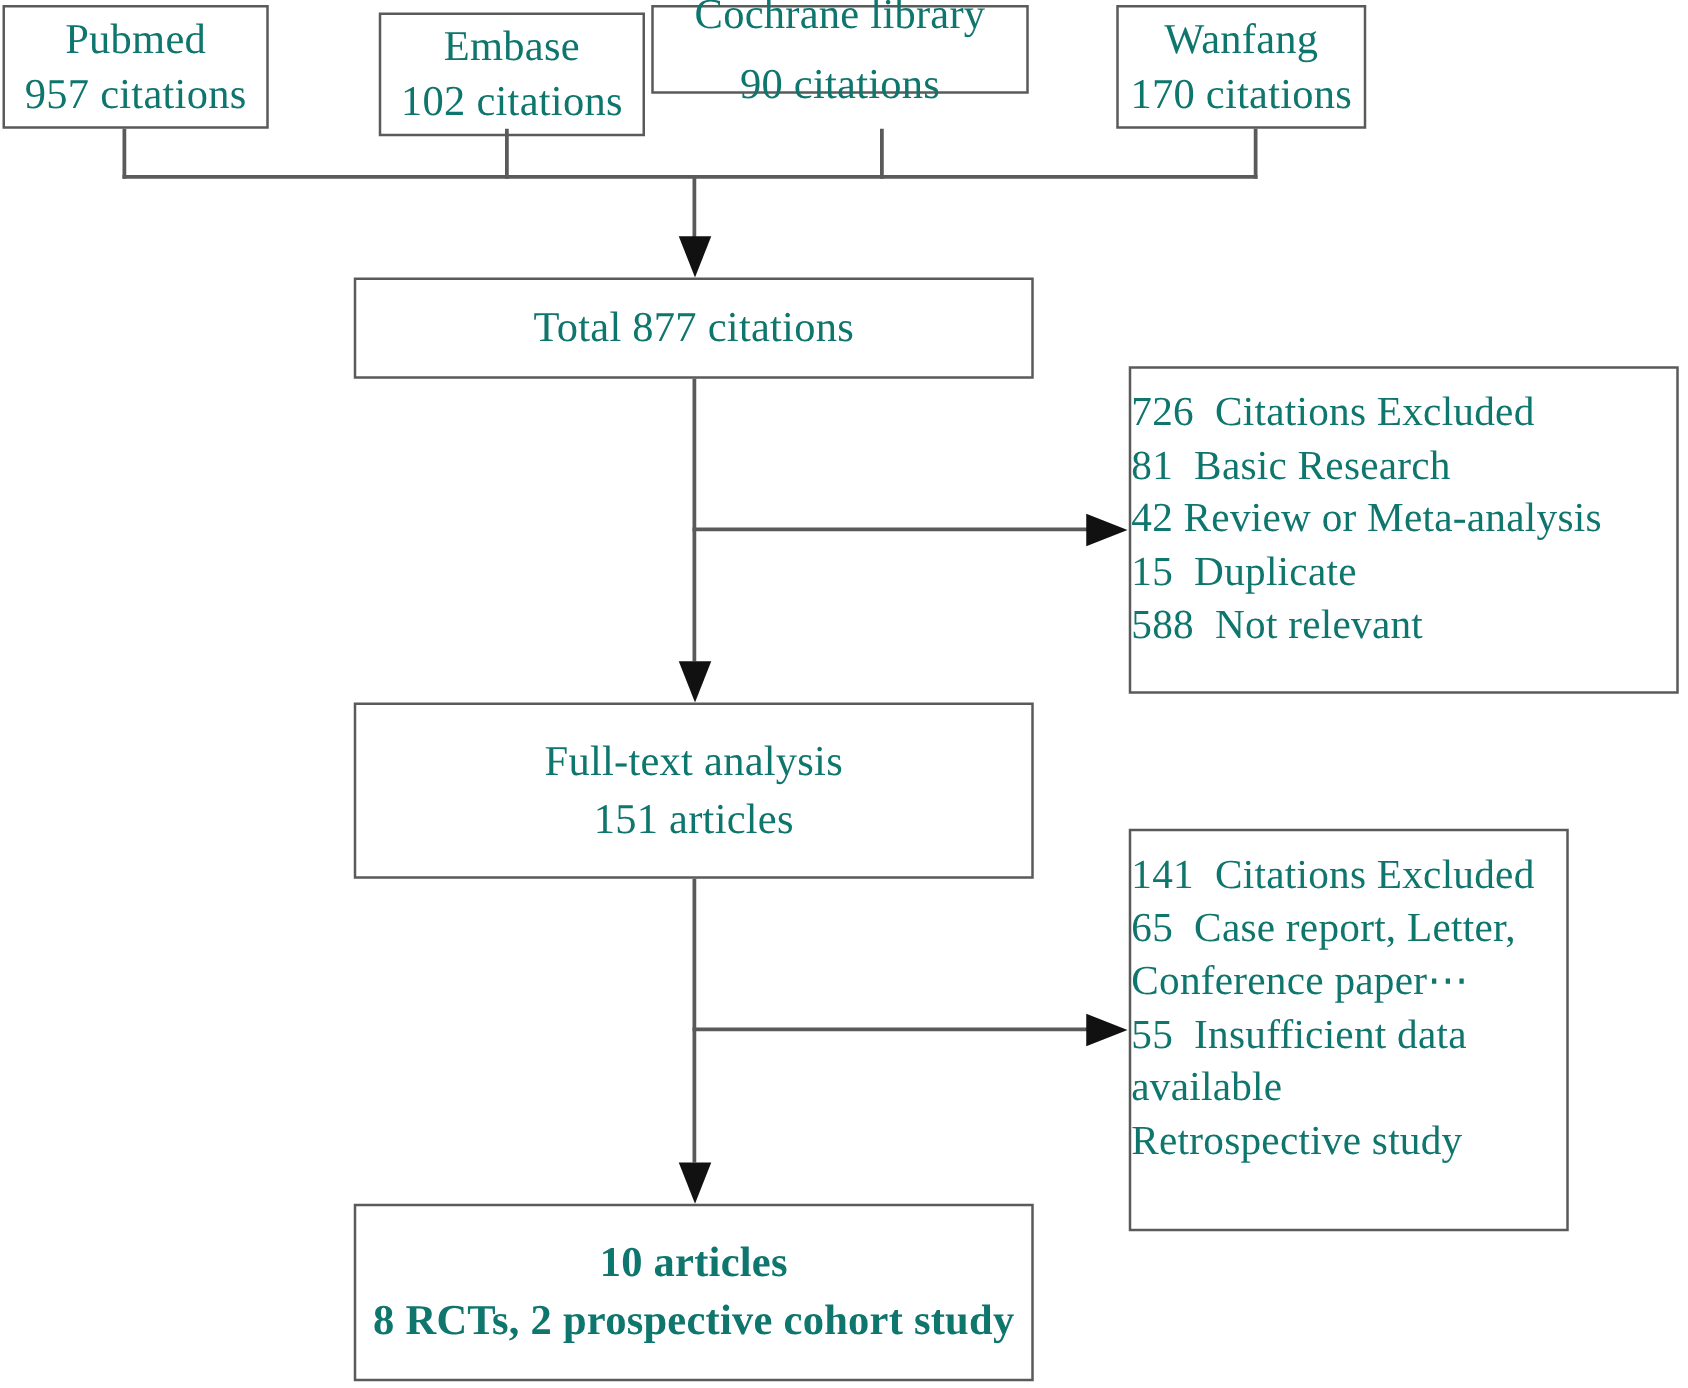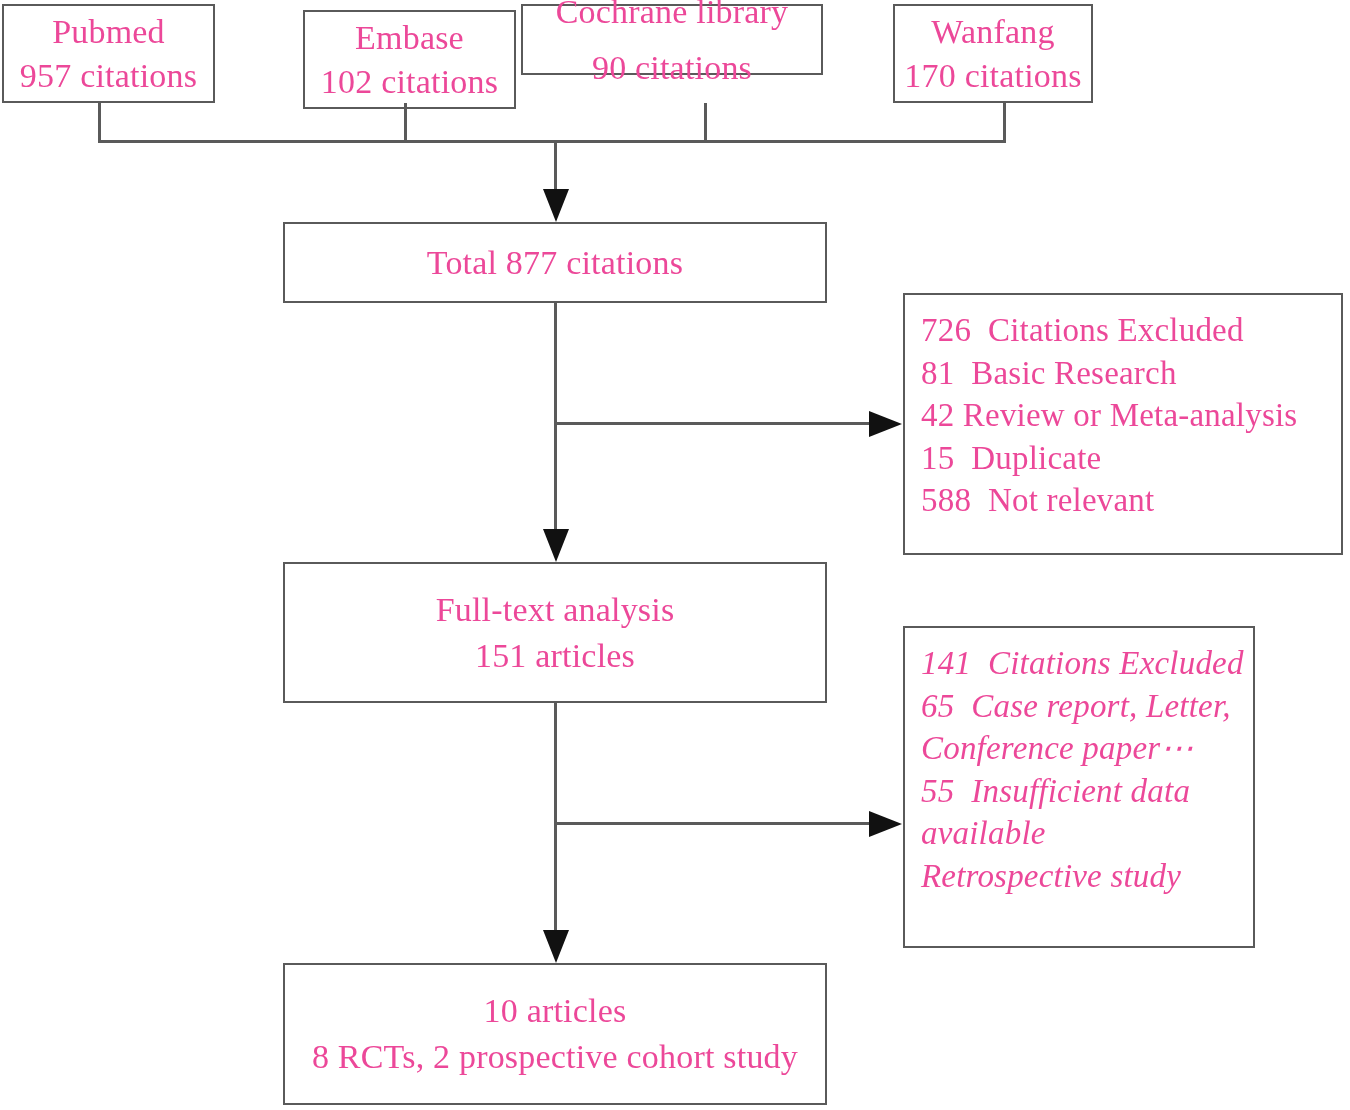--- a/index.html
+++ b/index.html
@@ -7,21 +7,21 @@
     margin: 0;
     padding: 0;
     background: #ffffff;
   }
   #canvas {
     position: relative;
     width: 1350px;
     height: 1110px;
     background: #ffffff;
     font-family: "Liberation Serif", "DejaVu Serif", serif;
-    color: #ec4899;
+    color: #0f766e;
     overflow: hidden;
   }
 
   
   .box {
     position: absolute;
     box-sizing: border-box;
     border: 2px solid #5a5a5a;
     background: #ffffff;
     display: flex;
@@ -41,21 +41,21 @@
   .src .line { font-size: 34px; line-height: 44px; }
 
   
   .stage .line { font-size: 34px; line-height: 46px; }
 
   
   .excl {
     align-items: flex-start;
     justify-content: flex-start;
     text-align: left;
-    padding: 14px 10px 10px 16px;
+    padding: 14px 10px 10px 0;
   }
   .excl .line {
     font-size: 33px;
     line-height: 42.5px;
     white-space: pre;
   }
 
   
   .vline {
     position: absolute;
@@ -142,27 +142,27 @@
     <span class="line">Full-text analysis</span>
     <span class="line">151 articles</span>
   </div>
 
   <div class="vline" style="left:554px; top:703px; height:227px;"></div>
   <div class="arrow-down" style="left:543px; top:930px;"></div>
 
   <div class="hline" style="left:554px; top:822px; width:317px;"></div>
   <div class="arrow-right" style="left:869px; top:811px;"></div>
 
-  <div class="box excl" style="left:903px; top:626px; width:352px; height:322px;font-style:italic;">
+  <div class="box excl" style="left:903px; top:663px; width:352px; height:322px;">
     <span class="line">141  Citations Excluded</span>
     <span class="line">65  Case report, Letter,</span>
     <span class="line">Conference paper⋯</span>
     <span class="line">55  Insufficient data</span>
     <span class="line">available</span>
     <span class="line">Retrospective study</span>
   </div>
 
-  <div class="box stage" style="left:283px; top:963px; width:544px; height:142px;">
+  <div class="box stage" style="left:283px; top:963px; width:544px; height:142px;font-weight:bold;">
     <span class="line">10 articles</span>
     <span class="line">8 RCTs, 2 prospective cohort study</span>
   </div>
 
 </div>
 
 </body></html>

